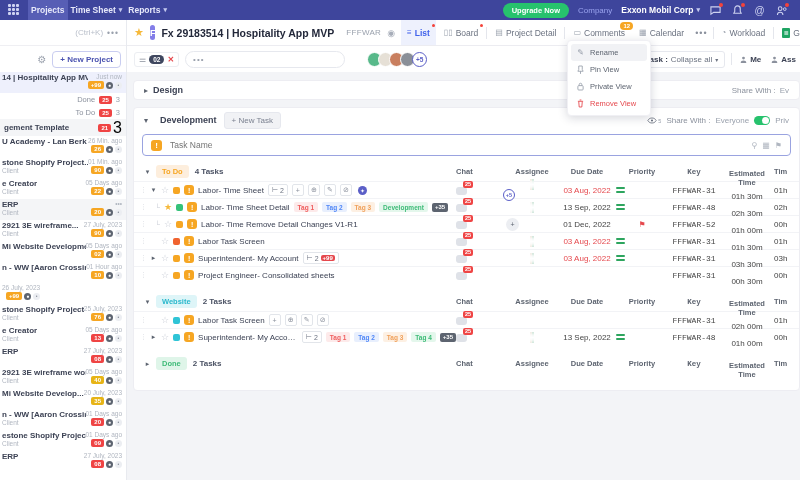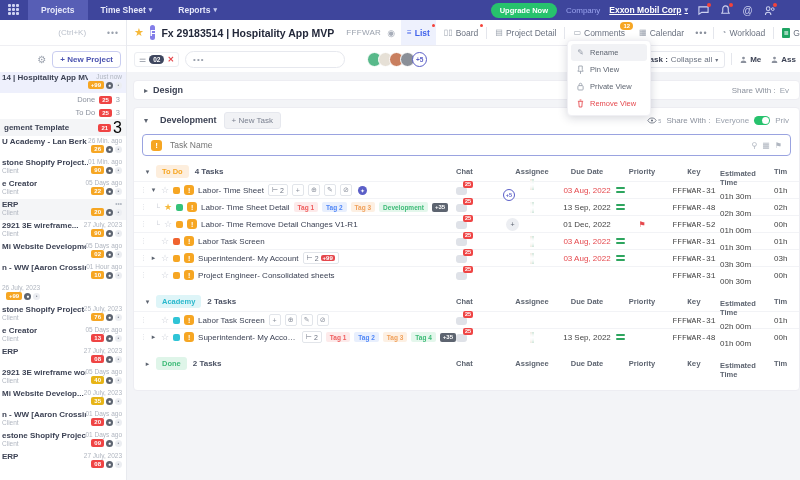--- a/index.html
+++ b/index.html
@@ -2,27 +2,27 @@
 <html><head>
 <meta charset="utf-8">
 <style>
   html,body{margin:0;padding:0;background:#e9eaee;}
   *{box-sizing:border-box;font-family:"Liberation Sans",sans-serif;}
   .screen{position:relative;width:800px;height:480px;background:#fff;overflow:hidden;font-family:"Liberation Sans",sans-serif;}
   
   .navbar{position:absolute;left:0;top:0;width:800px;height:20px;background:#3e459c;display:flex;align-items:center;color:#dfe2f6;font-size:8.5px;}
   .nav-grid{width:12px;height:12px;margin:0 8px 0 8px;display:grid;grid-template-columns:repeat(3,3px);grid-template-rows:repeat(3,3px);gap:1px;}
   .nav-grid i{background:#cfd3f2;border-radius:1px;}
-  .nav-item{padding:0 13px;height:20px;display:flex;align-items:center;gap:3px;font-weight:bold;color:#e6e8fa;cursor:pointer;}
+  .nav-item{padding:0 3px;height:20px;display:flex;align-items:center;gap:3px;font-weight:bold;color:#e6e8fa;cursor:pointer;}
   .nav-item.active{background:#575eb5;}
   .nav-caret{font-size:7px;color:#c3c8ef;}
-  .nav-right{margin-left:auto;display:flex;align-items:center;gap:9px;padding-right:24px;}
+  .nav-right{margin-left:auto;display:flex;align-items:center;gap:9px;padding-right:12px;}
   .upgrade-btn{background:#27c26d;color:#fff;font-size:7.5px;font-weight:bold;padding:3px 9px;border-radius:10px;}
   .company-lb{color:#9aa3ef;font-size:8px;}
-  .company-nm{color:#fff;font-weight:bold;font-size:8.5px;display:flex;align-items:center;gap:3px;text-decoration:underline;}
+  .company-nm{color:#fff;font-weight:bold;font-size:8.5px;display:flex;align-items:center;gap:3px;}
   .nav-ic{position:relative;width:13px;height:13px;display:flex;align-items:center;justify-content:center;color:#cdd2f0;font-size:10px;}
   .nav-ic svg{display:block;}
   .red-dot{position:absolute;top:-1px;right:-1px;width:4px;height:4px;border-radius:50%;background:#f4433a;}
   
   .proj-header{position:absolute;left:127px;top:20px;width:673px;height:26px;background:#fff;border-bottom:1px solid #ececf1;display:flex;align-items:center;gap:6px;padding:0 0 0 7px;overflow:hidden;white-space:nowrap;}
   .star-y{color:#f6b93b;font-size:11px;}
   .proj-avatar{width:15px;height:15px;border-radius:4px;background:#837ee8;color:#fff;font-size:9px;font-weight:bold;display:flex;align-items:center;justify-content:center;}
   .proj-title{font-size:10.5px;font-weight:bold;color:#23283a;}
   .vdiv{width:1px;height:12px;background:#e4e6ec;}
   .proj-code{font-size:8px;color:#9aa1ad;letter-spacing:.3px;}
@@ -48,21 +48,21 @@
   .av{width:15px;height:15px;border-radius:50%;border:1.5px solid #fff;margin-left:-4px;background:#ccc;}
   .av:first-child{margin-left:0;}
   .av-more{width:15px;height:15px;border-radius:50%;border:1px solid #5b5fc7;background:#fff;color:#5b5fc7;font-size:6.5px;font-weight:bold;display:flex;align-items:center;justify-content:center;margin-left:-3px;}
   .tb-right{margin-left:auto;display:flex;align-items:center;gap:6px;padding-right:2px;}
   .green-pill{background:#27c26d;color:#0d7a3f;border-radius:3px;height:17px;display:flex;align-items:center;padding:0 6px;font-size:7px;}
   .pill{border:1px solid #e6e8ee;border-radius:3px;height:17px;display:flex;align-items:center;gap:3px;padding:0 6px;font-size:8px;color:#6b7280;}
   .pill b{color:#3c4254;font-weight:bold;}
   .tiny-person{width:7px;height:7px;color:#8b919d;}
   
   .sidebar{position:absolute;left:0;top:20px;width:127px;height:460px;background:#fff;border-right:1px solid #e8eaef;overflow:hidden;}
-  .sb-search{height:26px;border-bottom:1px solid #efeff3;display:flex;align-items:center;justify-content:flex-end;gap:21px;padding:0 7px;color:#b9bfca;font-size:8px;}
+  .sb-search{height:26px;border-bottom:1px solid #efeff3;display:flex;align-items:center;justify-content:flex-end;gap:4px;padding:0 7px;color:#b9bfca;font-size:8px;}
   .sb-search .dots{color:#9aa1ad;letter-spacing:1px;font-size:8.5px;}
   .sb-actions{height:26px;display:flex;align-items:center;justify-content:flex-end;gap:6px;padding:0 5px;}
   .gear{color:#9aa1ad;font-size:10px;}
   .new-proj{border:1px solid #c9cdf0;color:#4a52b0;font-size:8px;font-weight:bold;border-radius:4px;padding:3px 7px;background:#fff;cursor:pointer;}
   .sb-item{height:21px;display:flex;justify-content:space-between;padding:1px 4px 1px 2px;cursor:pointer;}
   .sb-item.selected{background:#eef0fc;}
   .sb-item.shaded{background:#f4f5f7;}
   .sb-l{display:flex;flex-direction:column;overflow:hidden;min-width:0;}
   .sb-title{font-size:8px;font-weight:bold;color:#3c4254;white-space:nowrap;overflow:hidden;}
   .sb-sub{font-size:6.5px;color:#b0b6c0;white-space:nowrap;}
@@ -101,21 +101,21 @@
   .ghead{height:19px;padding-left:10px;}
   .gchip{font-size:7.5px;font-weight:bold;border-radius:3px;padding:2px 6px;margin:0 6px 0 5px;}
   .gcount{font-size:8px;font-weight:bold;color:#4a5163;}
   .flex1{flex:1;}
   .colhead{font-size:7.5px;font-weight:bold;color:#5d6470;}
   .col-chat{width:50px;text-align:left;flex:none;}
   .col-assignee{width:52px;text-align:center;flex:none;display:flex;justify-content:center;}
   .col-due{width:58px;text-align:center;flex:none;}
   .col-pr{width:52px;text-align:center;flex:none;display:flex;justify-content:center;}
   .col-key{width:52px;text-align:center;flex:none;font-family:Liberation Mono, monospace;}
-  .col-est{width:54px;text-align:left;flex:none;margin-top:12px;}
+  .col-est{width:54px;text-align:center;flex:none;margin-top:12px;}
   .col-time{width:25px;text-align:left;flex:none;overflow:hidden;white-space:nowrap;}
   span.col-assignee,span.col-pr{display:block;}
   .trow{display:flex;align-items:center;height:17px;border-top:1px solid #f2f3f6;font-size:8px;color:#444;}
   .rleft{flex:1;display:flex;align-items:center;gap:4px;padding-left:6px;overflow:hidden;white-space:nowrap;min-width:0;}
   .drag{color:#d4d7de;font-size:7px;letter-spacing:-1px;}
   .rcaret{width:7px;color:#5d6470;font-size:7px;text-align:center;flex:none;}
   .conn{color:#c9cdd6;font-size:7px;width:10px;text-align:right;flex:none;}
   .rstar{font-size:9px;color:#c9cdd6;}
   .rstar.on{color:#f6b93b;}
   .rsq{width:7px;height:7px;border-radius:2px;flex:none;}
@@ -758,21 +758,21 @@
               <span class="col-due"></span>
               <span class="col-pr"></span>
               <span class="col-key">FFFWAR-31</span>
               <span class="col-est">00h 30m</span>
               <span class="col-time">00h</span>
             </div>
           </div>
           <div class="tgroup">
             <div class="grow ghead">
               <span class="rcaret">▾</span>
-              <span class="gchip" style="color: rgb(41, 184, 204); background: rgb(222, 245, 248);">Academy</span>
+              <span class="gchip" style="color: rgb(41, 184, 204); background: rgb(222, 245, 248);">Website</span>
               <span class="gcount">2 Tasks</span>
               <span class="flex1"></span>
               <span class="col-chat colhead">Chat</span>
               <span class="col-assignee colhead">Assignee</span>
               <span class="col-due colhead">Due Date</span>
               <span class="col-pr colhead">Priority</span>
               <span class="col-key colhead">Key</span>
               <span class="col-est colhead">Estimated Time</span>
               <span class="col-time colhead">Tim</span>
             </div>

